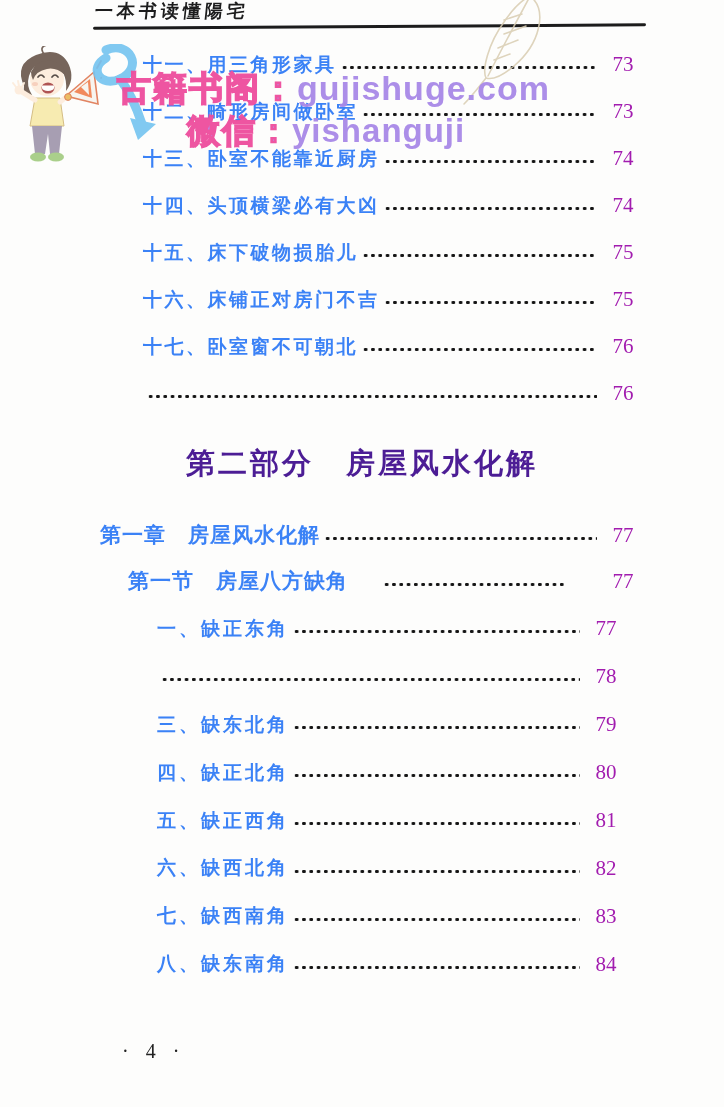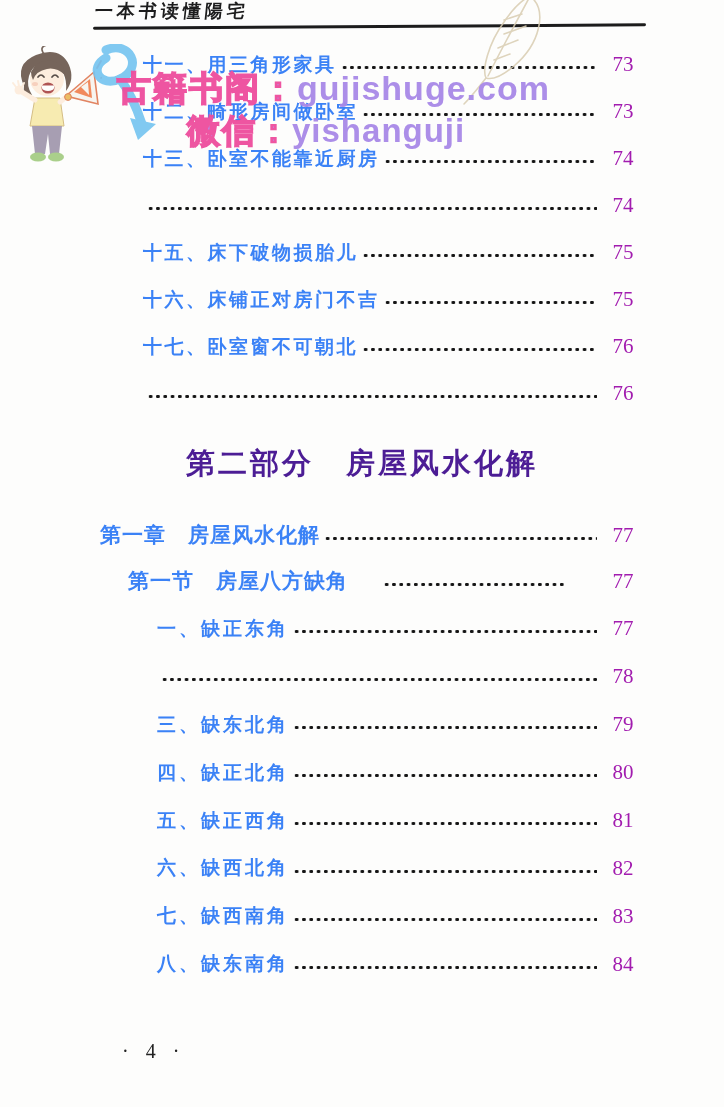--- a/index.html
+++ b/index.html
@@ -31,21 +31,21 @@
   .part-heading{
     position:absolute;top:444px;left:0;width:100%;text-align:center;
     font-family:"Liberation Sans","DejaVu Sans",sans-serif;font-weight:700;
     font-size:29px;letter-spacing:3px;color:#4c1d95;
   }
   .chapter-row{position:absolute;top:521px;left:100px;right:80px;height:28px;}
   .chapter-row .lbl,.section-row .lbl{
     font-family:"Liberation Sans","DejaVu Sans",sans-serif;font-size:21px;letter-spacing:1px;
   }
   .section-row{position:absolute;top:567px;left:128px;right:80px;height:28px;gap:31px;}
-  .list2{top:605px;left:157px;right:80px;}
+  .list2{top:605px;left:157px;right:97px;}
   .list2 .toc-row{height:47.9px;}
   .list2 .lbl{letter-spacing:3px;}
   .footer-page{position:absolute;left:122px;top:1040px;font-size:20px;letter-spacing:6px;color:#222;}
   
   .wm{position:absolute;z-index:9;font-family:"Liberation Sans","DejaVu Sans",sans-serif;
       font-weight:700;white-space:nowrap;opacity:.96;}
   .wm1{left:117px;top:66px;font-size:34px;}
   .wm2{left:187px;top:109px;font-size:33px;}
   .wm .cn{color:#b286e8;-webkit-text-stroke:1.6px #ee4f9e;letter-spacing:2px;}
   .wm .latin{color:#a98ae8;letter-spacing:1px;}
@@ -121,20 +121,21 @@
       <span class="lbl">十二、畸形房间做卧室</span>
       <span class="dots"></span>
       <span class="pg">73</span>
     </div>
     <div class="toc-row">
       <span class="lbl">十三、卧室不能靠近厨房</span>
       <span class="dots"></span>
       <span class="pg">74</span>
     </div>
     <div class="toc-row">
+      <span class="lbl">十四、头顶横梁必有大凶</span>
       <span class="dots"></span>
       <span class="pg">74</span>
     </div>
     <div class="toc-row">
       <span class="lbl">十五、床下破物损胎儿</span>
       <span class="dots"></span>
       <span class="pg">75</span>
     </div>
     <div class="toc-row">
       <span class="lbl">十六、床铺正对房门不吉</span>

